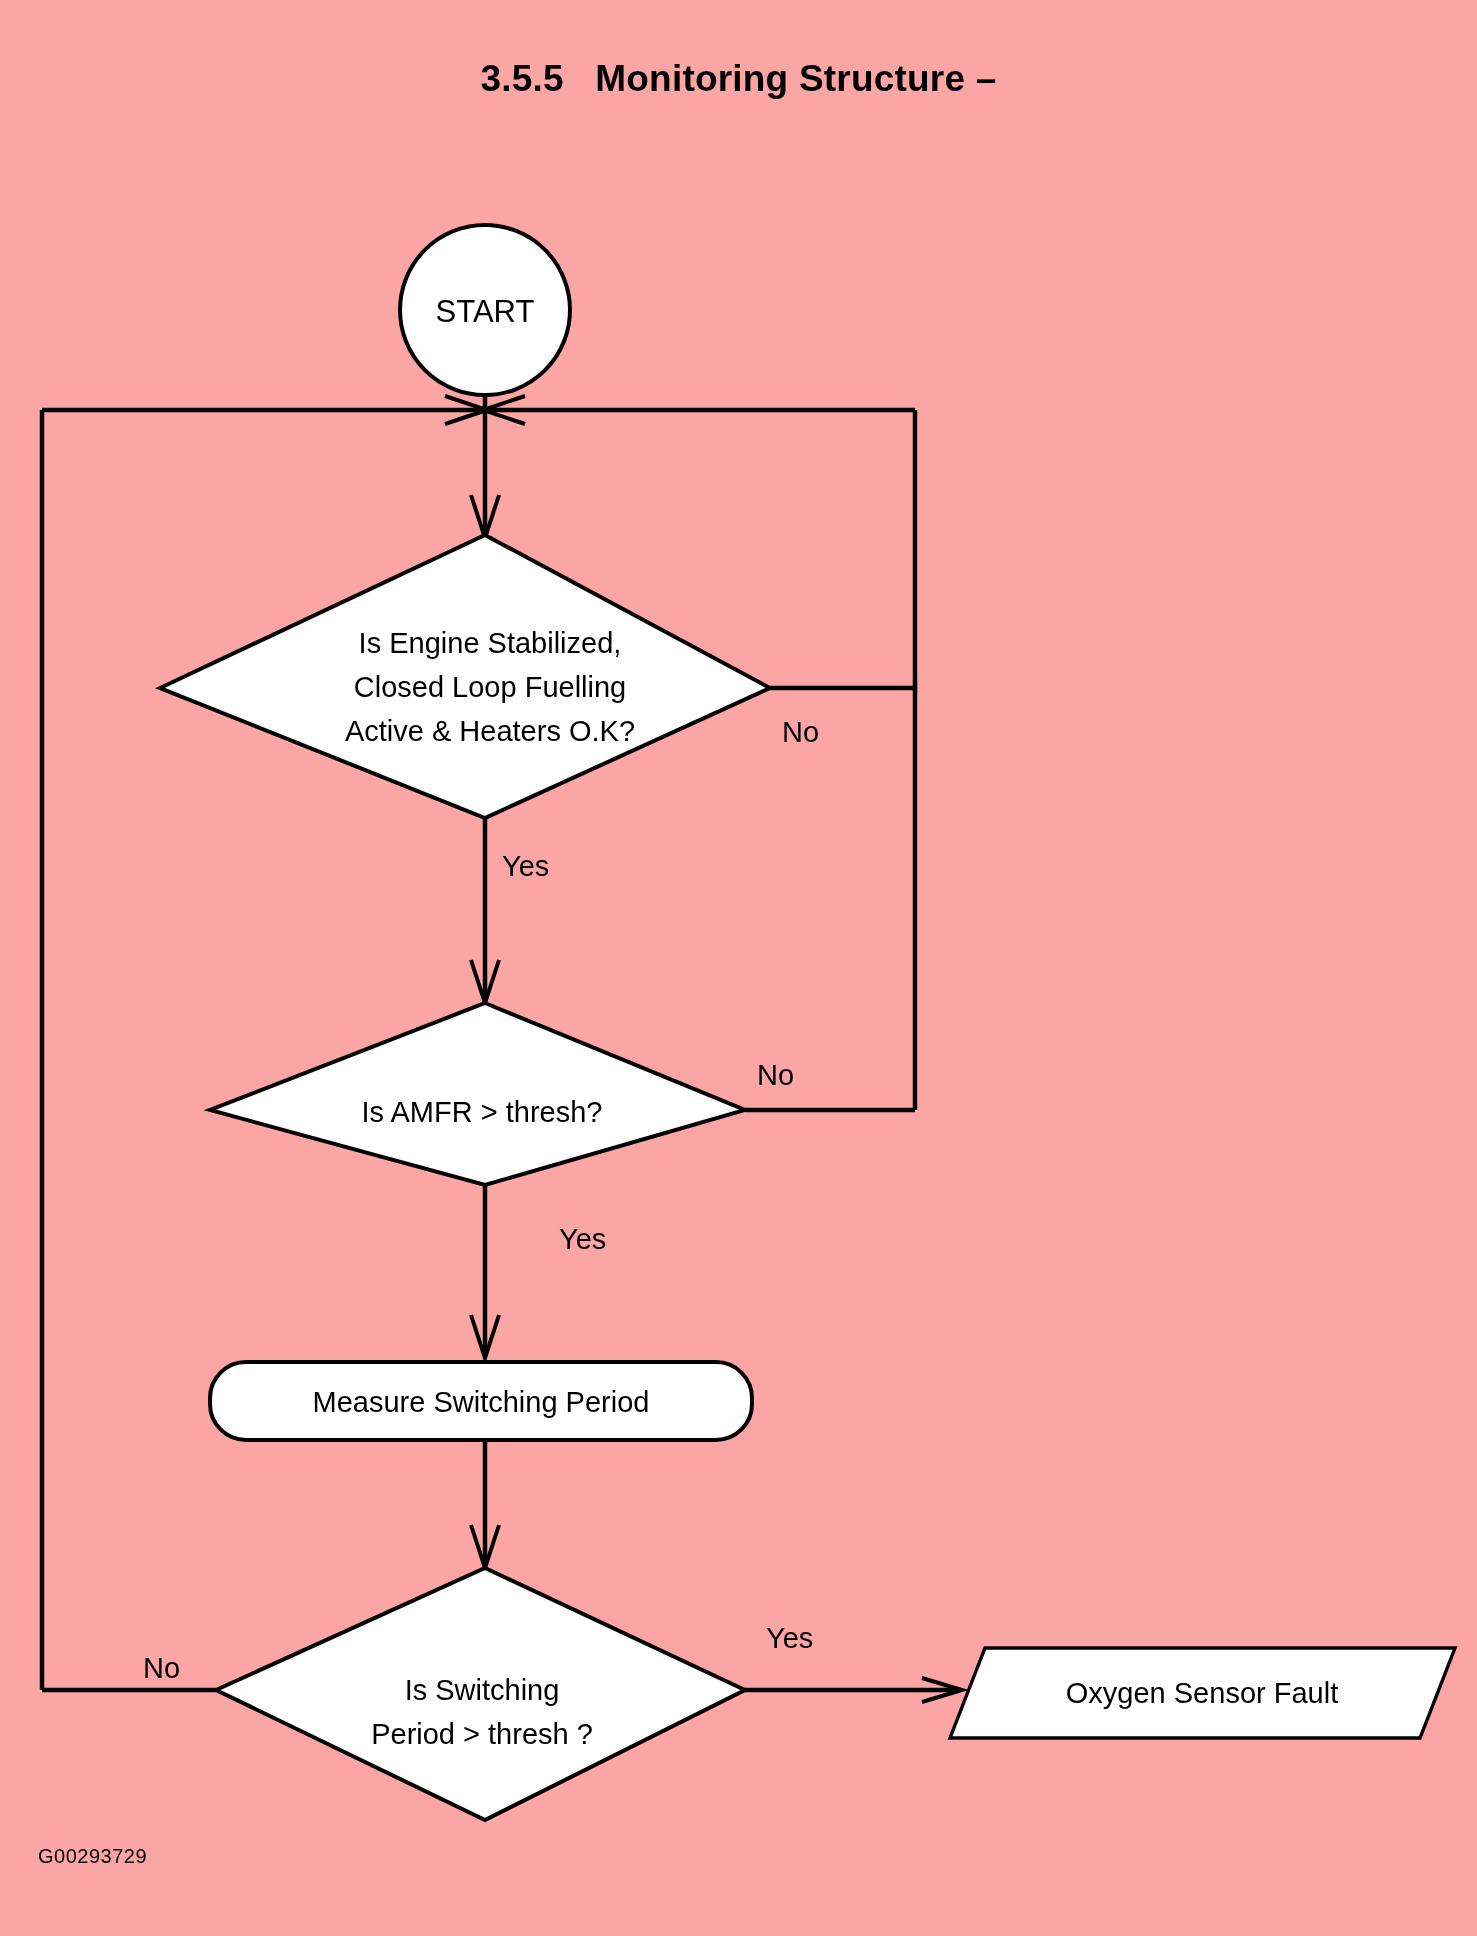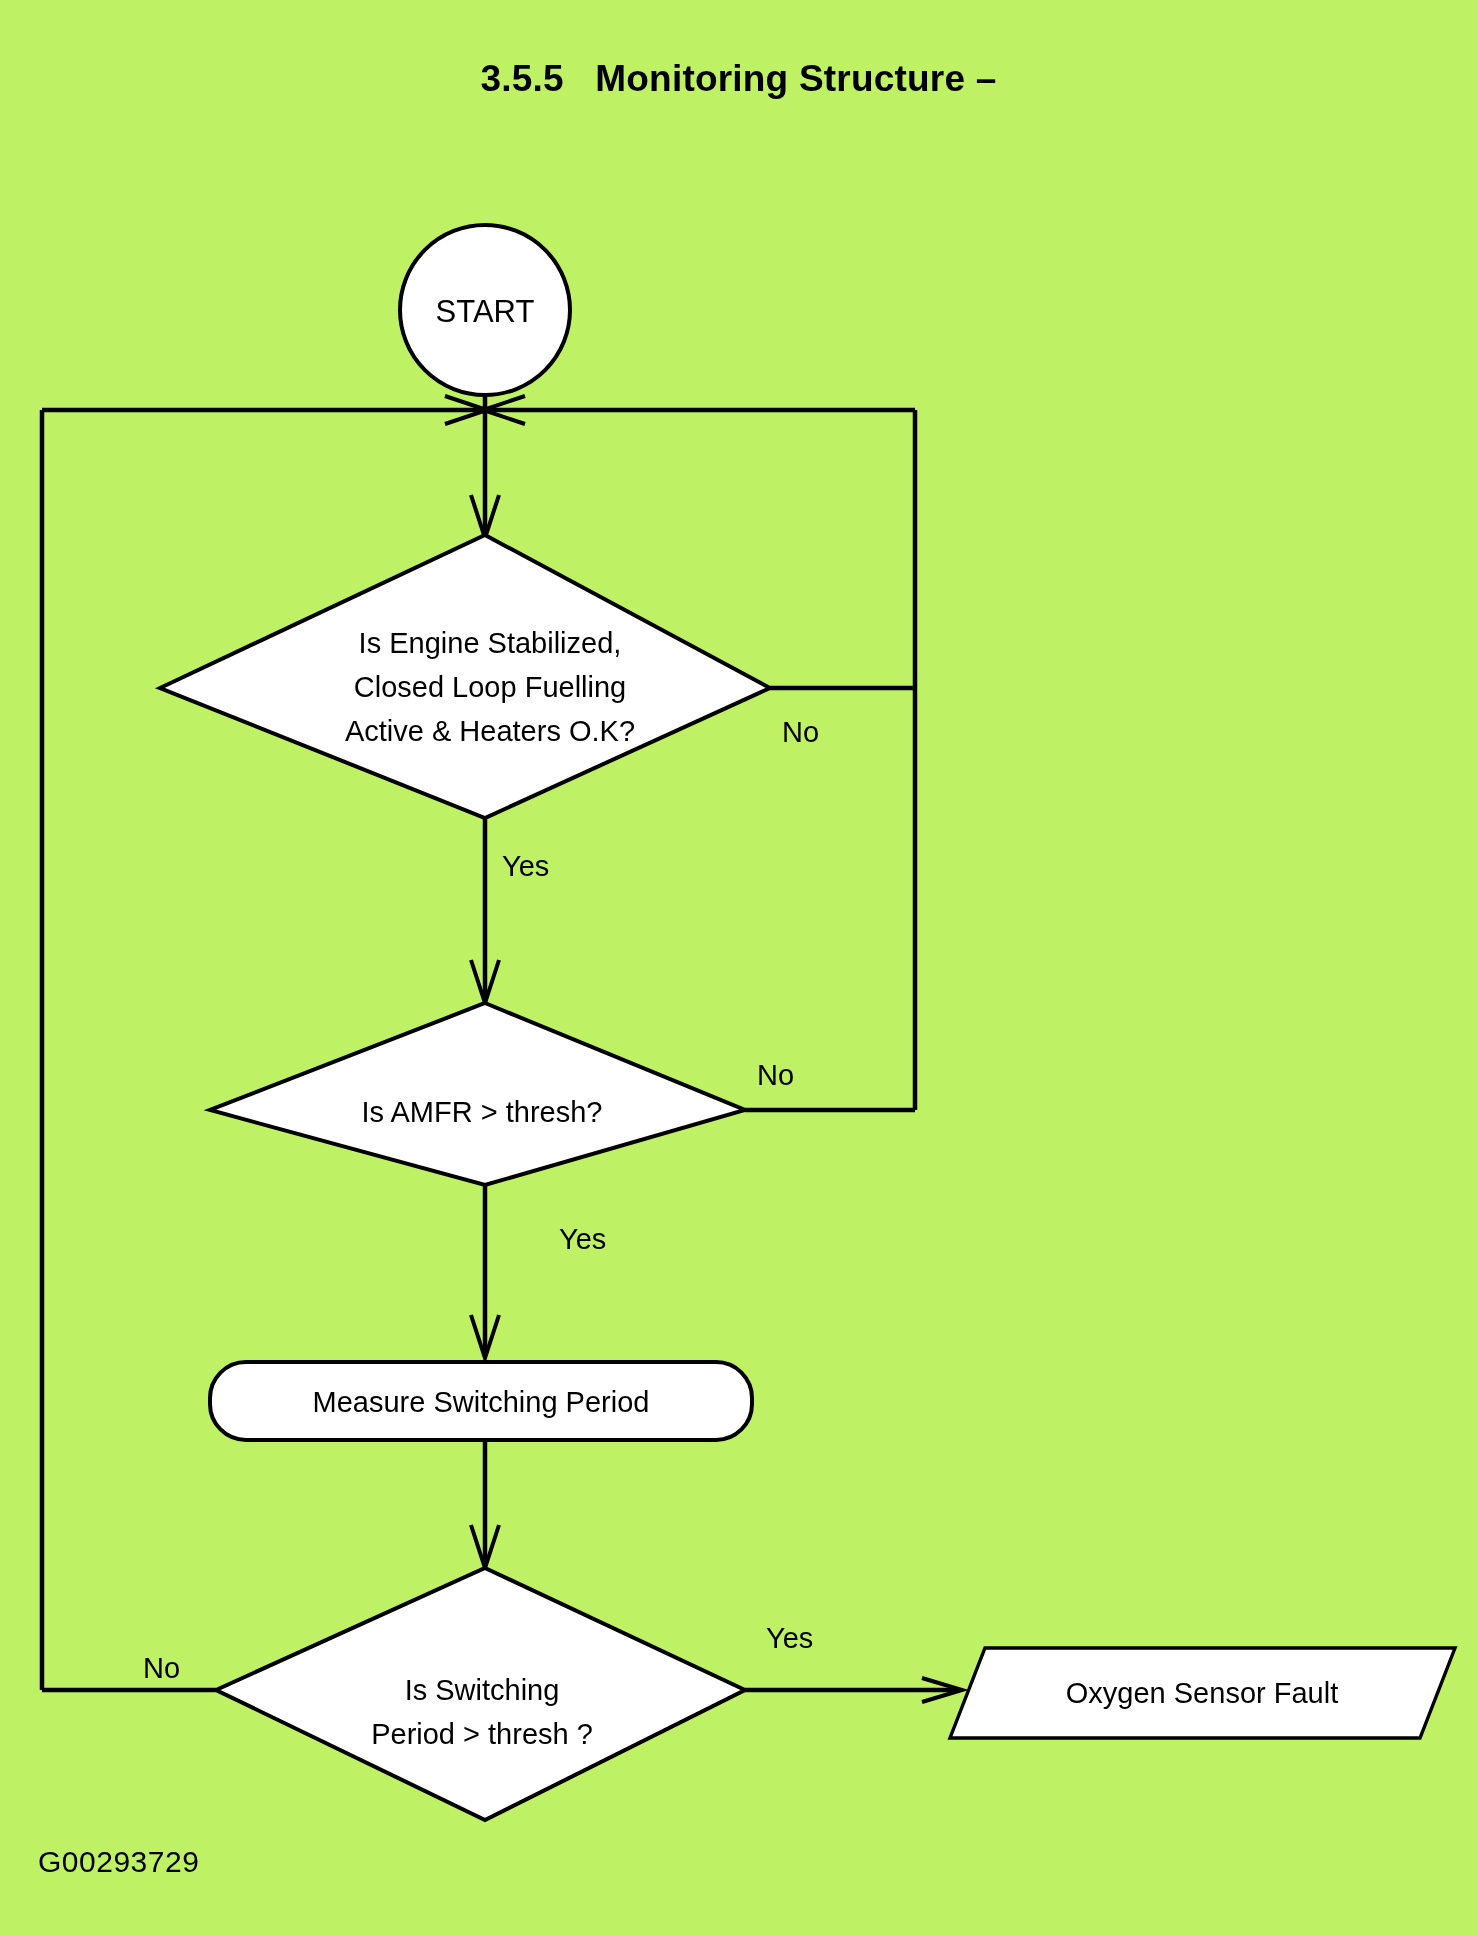--- a/index.html
+++ b/index.html
@@ -8,21 +8,21 @@
     background: #ffffff;
   }
   body {
     font-family: "Liberation Sans", sans-serif;
     color: #000000;
   }
   #page {
     position: relative;
     width: 1477px;
     height: 1936px;
-    background: #bef264;
+    background: #fca5a5;
     overflow: hidden;
   }
   #title-block {
     position: absolute;
     left: 0;
     top: 48px;
     width: 1477px;
     text-align: center;
   }
   .title-line {
@@ -69,21 +69,21 @@
   }
   .conn-thin {
     stroke: #000000;
     stroke-width: 4;
     fill: none;
   }
   #figure-code {
     position: absolute;
     left: 38px;
     top: 1845px;
-    font-size: 30px;
+    font-size: 20px;
     letter-spacing: 0.5px;
     white-space: pre;
   }
 </style>
 </head>
 <body>
 
 <div id="page">
 
   <div id="title-block">

